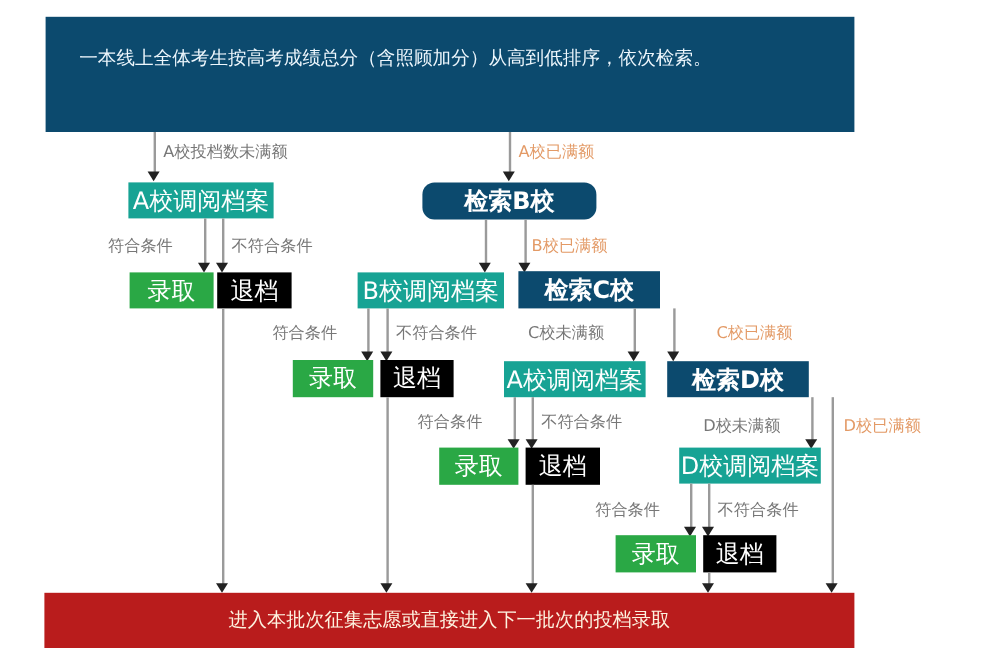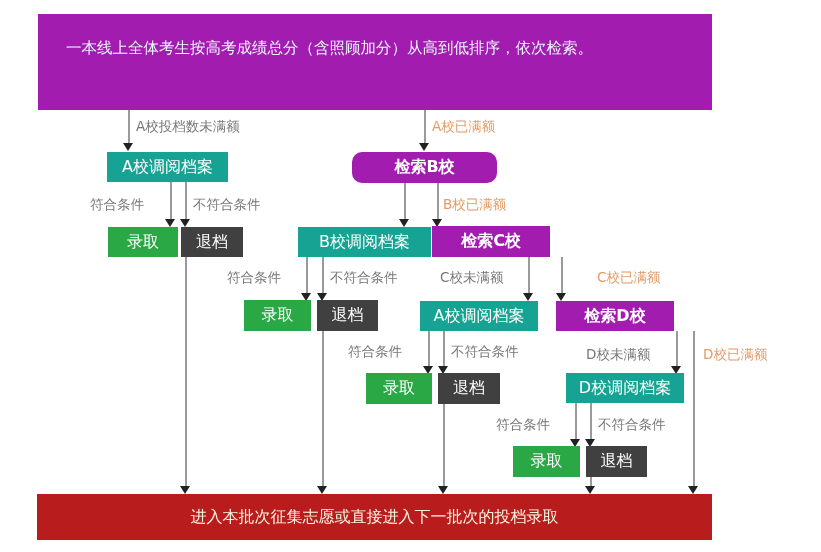--- a/index.html
+++ b/index.html
@@ -1,23 +1,23 @@
 <!DOCTYPE html>
 <html><head>
 <meta charset="utf-8">
 <style>
   html, body { margin:0; padding:0; }
   body { width:821px; height:552px; background:#ffffff; position:relative; overflow:hidden;
          font-family:"DejaVu Sans","Liberation Sans",sans-serif; }
   .box { position:absolute; display:flex; align-items:center; justify-content:center;
-         color:#ffffff; font-size:16px; box-sizing:border-box; white-space:nowrap; }
-  .blue { background:#a21caf; }
+         color:#ffffff; font-size:20px; box-sizing:border-box; white-space:nowrap; }
+  .blue { background:#0c4a6e; }
   .teal { background:#17a394; }
   .green { background:#2aa845; }
-  .red { background:#404040;font-family:Liberation Mono, monospace; }
+  .red { background:#000000;font-family:Liberation Mono, monospace; }
   .orange { background:#b91c1c; }
   .bold { font-weight:bold; }
   .top { left:38px; top:14px; width:674px; height:96px; display:block; padding:22px 0 0 28px;
          font-size:15.5px; line-height:25px; color:#eef7fd; }
   .top b { color:#ffffff; }
   .lbl { position:absolute; font-size:13.5px; color:#777777; white-space:nowrap; }
   .lbl.full { color:#e39a66; }
   .v { position:absolute; width:1.5px; background:#9a9a9a; }
   .arr { position:absolute; width:0; height:0; border-left:5px solid transparent;
          border-right:5px solid transparent; border-top:8px solid #222222; }
@@ -50,21 +50,21 @@
 <div class="arr" style="left:180px;top:486px;"></div>
 
 <div class="box blue bold" style="left:352px;top:152px;width:145px;height:31px;border-radius:10px;">检索B校</div>
 <div class="v" style="left:404px;top:183px;height:38px;"></div>
 <div class="arr" style="left:399px;top:219px;"></div>
 <div class="lbl" style="left:310px;top:196px;margin-top:40px;">B校未满额</div>
 <div class="v" style="left:437px;top:183px;height:38px;"></div>
 <div class="arr" style="left:432px;top:219px;"></div>
 <div class="lbl full" style="left:443px;top:196px;">B校已满额</div>
 
-<div class="box teal" style="left:298px;top:227px;width:133px;height:30px;">B校调阅档案</div>
+<div class="box teal" style="left:298px;top:227px;width:122px;height:30px;">B校调阅档案</div>
 <div class="v" style="left:306px;top:257px;height:38px;"></div>
 <div class="arr" style="left:301px;top:293px;"></div>
 <div class="v" style="left:322px;top:257px;height:38px;"></div>
 <div class="arr" style="left:317px;top:293px;"></div>
 <div class="lbl" style="left:227px;top:269px;">符合条件</div>
 <div class="lbl" style="left:330px;top:269px;">不符合条件</div>
 <div class="box green" style="left:244px;top:300px;width:67px;height:31px;">录取</div>
 <div class="box red" style="left:317px;top:300px;width:61px;height:31px;">退档</div>
 <div class="v" style="left:322px;top:331px;height:156px;"></div>
 <div class="arr" style="left:317px;top:486px;"></div>

